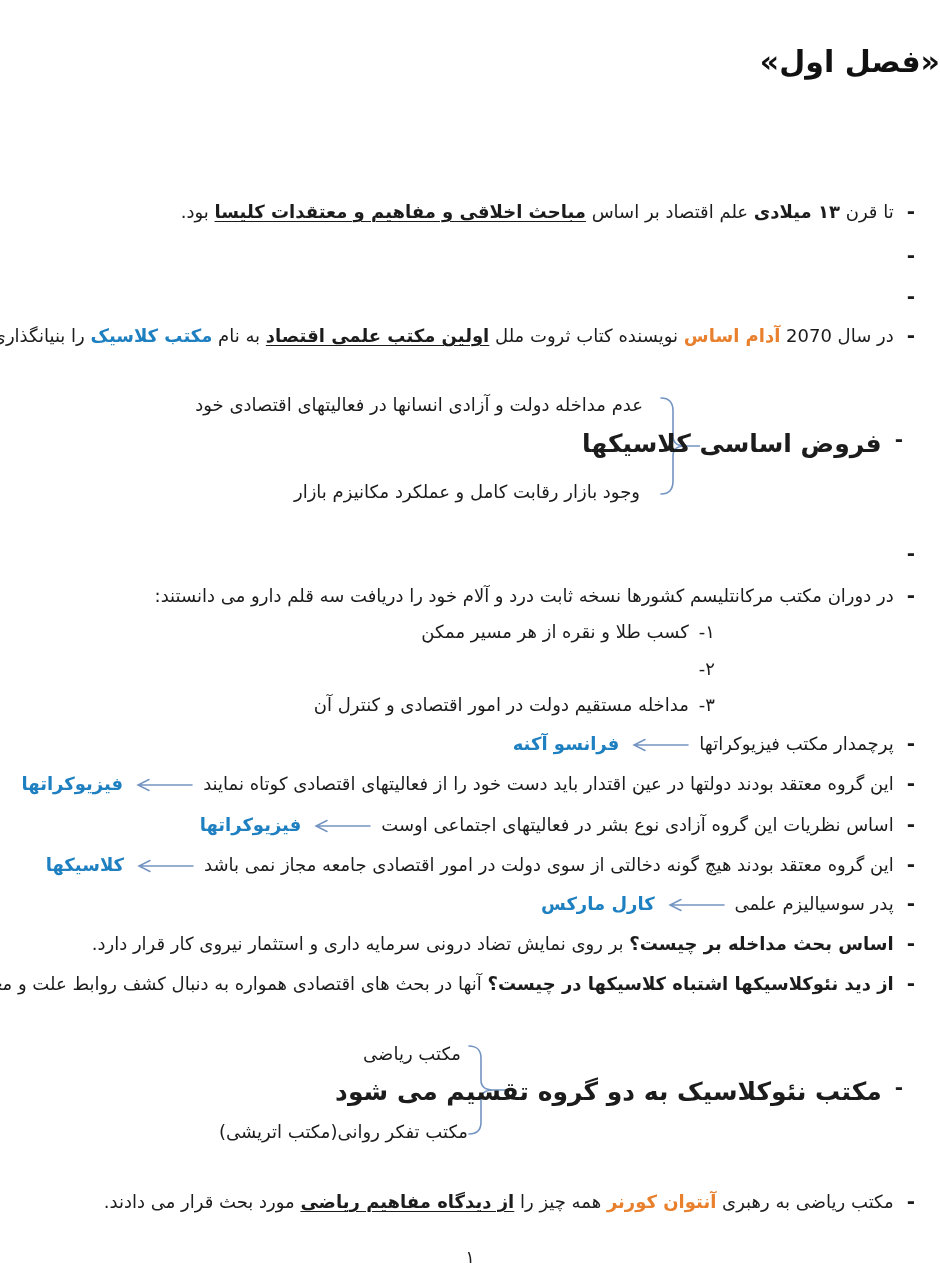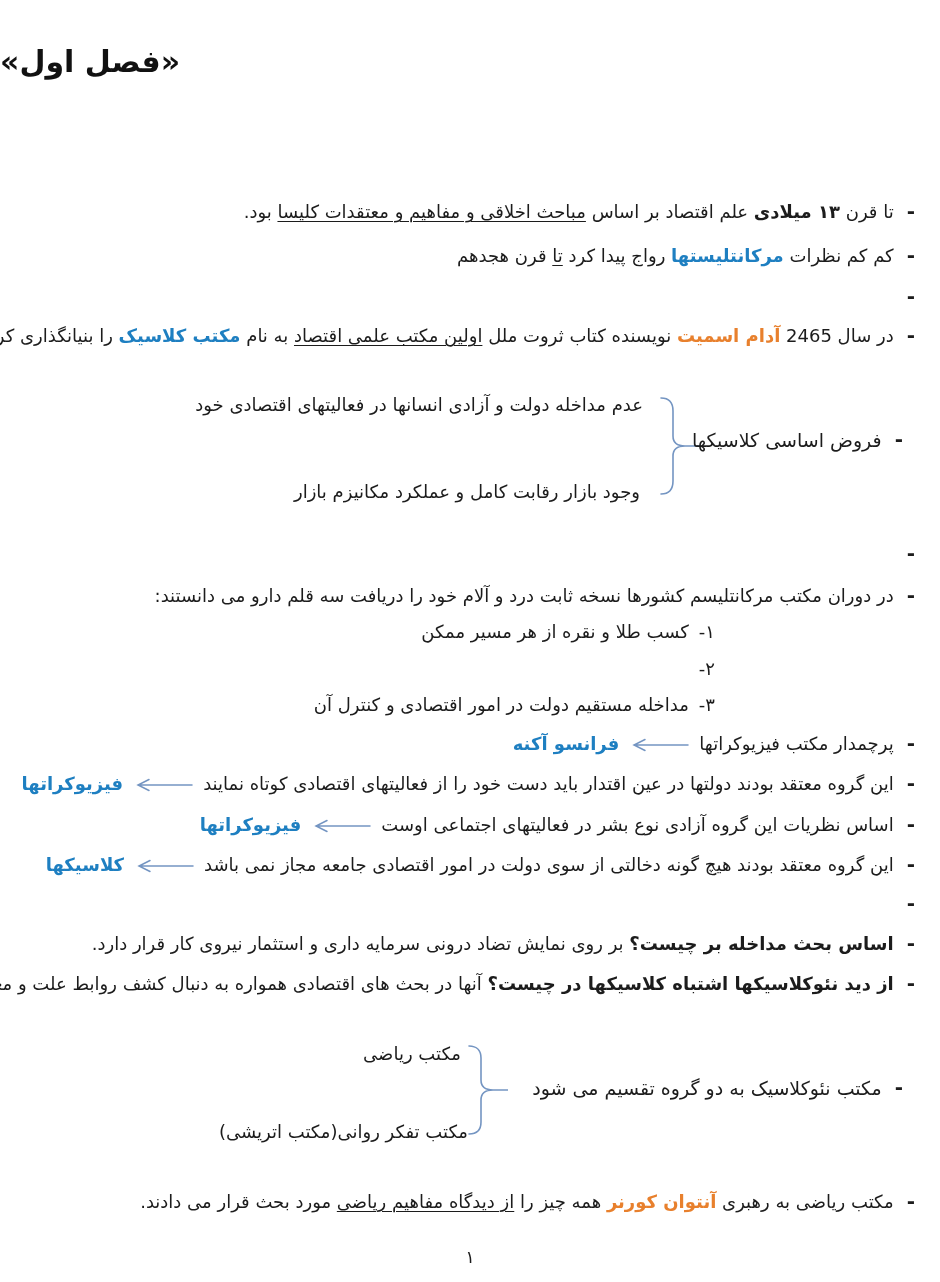--- a/index.html
+++ b/index.html
@@ -4,68 +4,67 @@
 <style>
   html,body { margin:0; padding:0; background:#ffffff; }
   .page {
     position:relative; width:940px; height:1282px; overflow:hidden;
     background:#ffffff; direction:rtl;
     font-family:"DejaVu Sans", sans-serif;
     color:#1c1c1c; font-size:18px; line-height:1.3;
   }
   .title {
     position:absolute; top:42px; left:0; right:0; margin:0;
-    text-align:left; font-size:30px; font-weight:bold; color:#111;
+    text-align:right; font-size:30px; font-weight:bold; color:#111;
   }
   .row {
     position:absolute; right:25px; left:10px;
     display:flex; flex-direction:row; align-items:flex-start; gap:13px;
     white-space:nowrap;
   }
   .row .content { white-space:nowrap; }
   .dash { font-weight:bold; font-size:20px; line-height:1.15; }
   .num-row { position:absolute; right:225px; left:10px; display:flex; gap:10px; white-space:nowrap; }
   .b { font-weight:bold;text-align:right; }
-  .u { text-decoration:underline; text-decoration-thickness:1px; text-underline-offset:3px; }
+  .u { text-decoration:underline; text-decoration-thickness:1px; text-underline-offset:3px;font-weight:bold; }
   .blue  { color:var(--blue,#1E7FC1); font-weight:bold; }
   .orange{ color:var(--orange,#E8802D); font-weight:bold; }
   .arrow { vertical-align:middle; margin:0 9px; }
   .arrow path { stroke:var(--diagram,#7495C2); stroke-width:1.5; fill:none; stroke-linecap:round; stroke-linejoin:miter; }
   .figure { position:absolute; left:0; right:12px; }
   .fig-item { position:absolute; white-space:nowrap; }
   .fig-label-row { position:absolute; display:flex; gap:13px; white-space:nowrap; }
-  .fig-label { font-weight:normal; font-size:19px; }
+  .fig-label { font-weight:bold; font-size:25px; }
   .brace { position:absolute; }
   .brace path { stroke:var(--diagram,#7495C2); stroke-width:1.6; fill:none; stroke-linecap:round; }
   .page-num { position:absolute; left:0; right:0; text-align:center; font-size:17px; }
 </style>
 </head>
 <body>
 
 <div class="page">
 
   <h1 class="title">«فصل اول»</h1>
 
   <div class="row" style="top:200px">
     <span class="dash">-</span>
     <span class="content"><span>تا قرن </span><span class="b">۱۳ میلادی</span><span> علم اقتصاد بر اساس </span><span class="u">مباحث اخلاقی و مفاهیم و معتقدات کلیسا</span><span> بود.</span></span>
   </div>
 
   <div class="row" style="top:244px">
     <span class="dash">-</span>
-    <span class="content"><span>کم کم نظرات </span><span class="blue">مرکانتلیستها</span><span> رواج پیدا کرد </span><span class="u">تا</span><span> قرن هجدهم</span></span>
   </div>
 
   <div class="row" style="top:285px">
     <span class="dash">-</span>
   </div>
 
   <div class="row" style="top:324px">
     <span class="dash">-</span>
-    <span class="content"><span>در سال 2465 </span><span class="orange">آدام اسمیت</span><span> نویسنده کتاب ثروت ملل </span><span class="u">اولین مکتب علمی اقتصاد</span><span> به نام </span><span class="blue">مکتب کلاسیک</span><span> را بنیانگذاری کرد.</span></span>
+    <span class="content"><span>در سال 2070 </span><span class="orange">آدام اساس</span><span> نویسنده کتاب ثروت ملل </span><span class="u">اولین مکتب علمی اقتصاد</span><span> به نام </span><span class="blue">مکتب کلاسیک</span><span> را بنیانگذاری کرد.</span></span>
   </div>
 
   <div class="figure" style="top:390px;height:118px">
     <span class="fig-item" style="top:3px;right:285px">عدم مداخله دولت و آزادی انسانها در فعالیتهای اقتصادی خود</span>
     <svg class="brace" style="top:6px;right:228px" width="46" height="100" viewBox="0 0 46 100">
       <path d="M7 2 C15 2 19 7 19 15 L19 40 C19 46 23 50 31 50 C23 50 19 54 19 60 L19 85 C19 93 15 98 7 98 M31 50 L46 50"></path>
     </svg>
     <div class="fig-label-row" style="top:38px;right:25px">
       <span class="dash">-</span>
       <span class="fig-label">فروض اساسی کلاسیکها</span>
@@ -117,20 +116,23 @@
 
   <div class="row" style="top:853px">
     <span class="dash">-</span>
     <span class="content"><span>این گروه معتقد بودند هیچ گونه دخالتی از سوی دولت در امور اقتصادی جامعه مجاز نمی باشد</span><svg class="arrow" width="62" height="14" viewBox="0 0 62 14">
           <path d="M60 7 L7 7 M17 1.5 L6 7 L17 12.5"></path>
         </svg><span class="blue">کلاسیکها</span></span>
   </div>
 
   <div class="row" style="top:892px">
     <span class="dash">-</span>
+    <span class="content"><span>پدر سوسیالیزم علمی</span><svg class="arrow" width="62" height="14" viewBox="0 0 62 14">
+          <path d="M60 7 L7 7 M17 1.5 L6 7 L17 12.5"></path>
+        </svg><span class="blue">کارل مارکس</span></span>
   </div>
 
   <div class="row" style="top:932px">
     <span class="dash">-</span>
     <span class="content"><span class="b">اساس بحث مداخله بر چیست؟</span><span> بر روی نمایش تضاد درونی سرمایه داری و استثمار نیروی کار قرار دارد.</span></span>
   </div>
 
   <div class="row" style="top:972px">
     <span class="dash">-</span>
     <span class="content"><span class="b">از دید نئوکلاسیکها اشتباه کلاسیکها در چیست؟</span><span> آنها در بحث های اقتصادی همواره به دنبال کشف روابط علت و معلولی بودند.</span></span>

